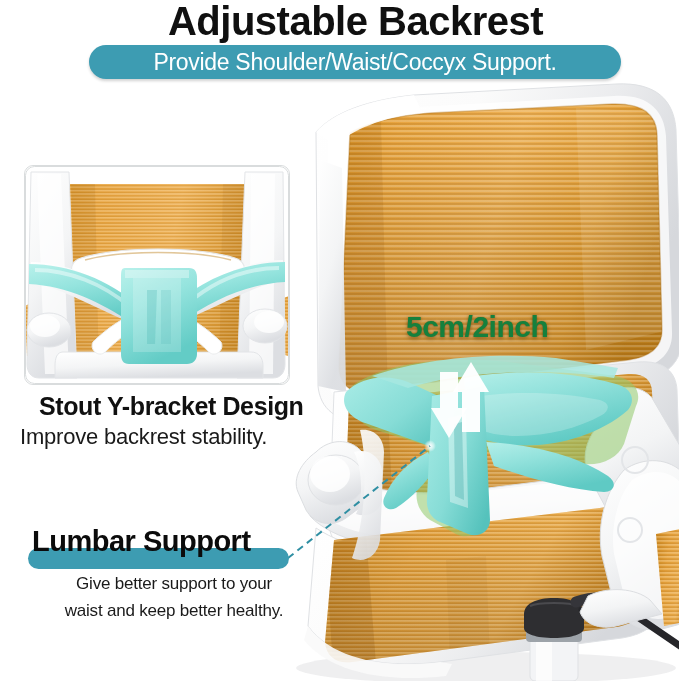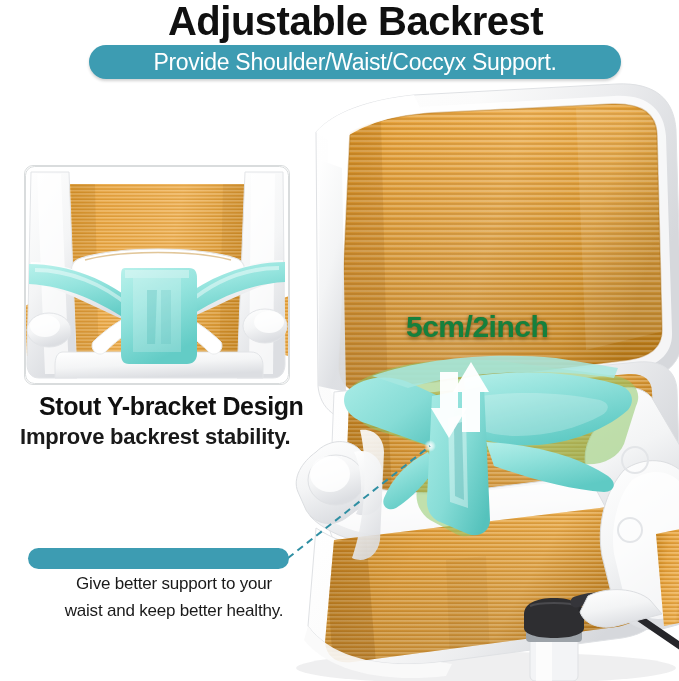--- a/index.html
+++ b/index.html
@@ -44,21 +44,21 @@
 
   
   .cap-a-h{
     position:absolute;left:4px;top:392px;width:320px;
     font-size:25px;font-weight:bold;color:#101010;letter-spacing:-0.4px;
     white-space:nowrap;
     margin-left:19px;
   }
   .cap-a-p{
     position:absolute;left:4px;top:424px;width:330px;
-    font-size:22px;font-weight:bold;color:#1a1a1a;letter-spacing:-0.2px;
+    font-size:22px;font-weight:normal;color:#1a1a1a;letter-spacing:-0.2px;
     white-space:nowrap;
   }
   .lumbar-bar{
     position:absolute;left:12px;top:548px;width:261px;height:21px;
     background:#3d9cb2;border-radius:11px;
   }
   .cap-b-h{
     position:absolute;left:16px;top:525px;width:320px;
     font-size:29px;font-weight:bold;color:#0b0b0b;letter-spacing:-0.5px;
     white-space:nowrap;
@@ -393,20 +393,21 @@
       </g>
 
       <rect x="0.5" y="0.5" width="263" height="217" rx="9" fill="none" stroke="#d9dcdd" stroke-width="1"></rect>
     </svg>
   </div>
 
   <div class="cap-a-h">Stout Y-bracket Design</div>
   <div class="cap-a-p">Improve backrest stability.</div>
 
   <div class="lumbar-bar"></div>
+  <div class="cap-b-h">Lumbar Support</div>
   <div class="cap-b-p">
     <span>Give better support to your</span><br>
     <span>waist and keep better healthy.</span>
   </div>
 
   <div class="meas">5cm/2inch</div>
 
 </div>
 
 </body></html>

